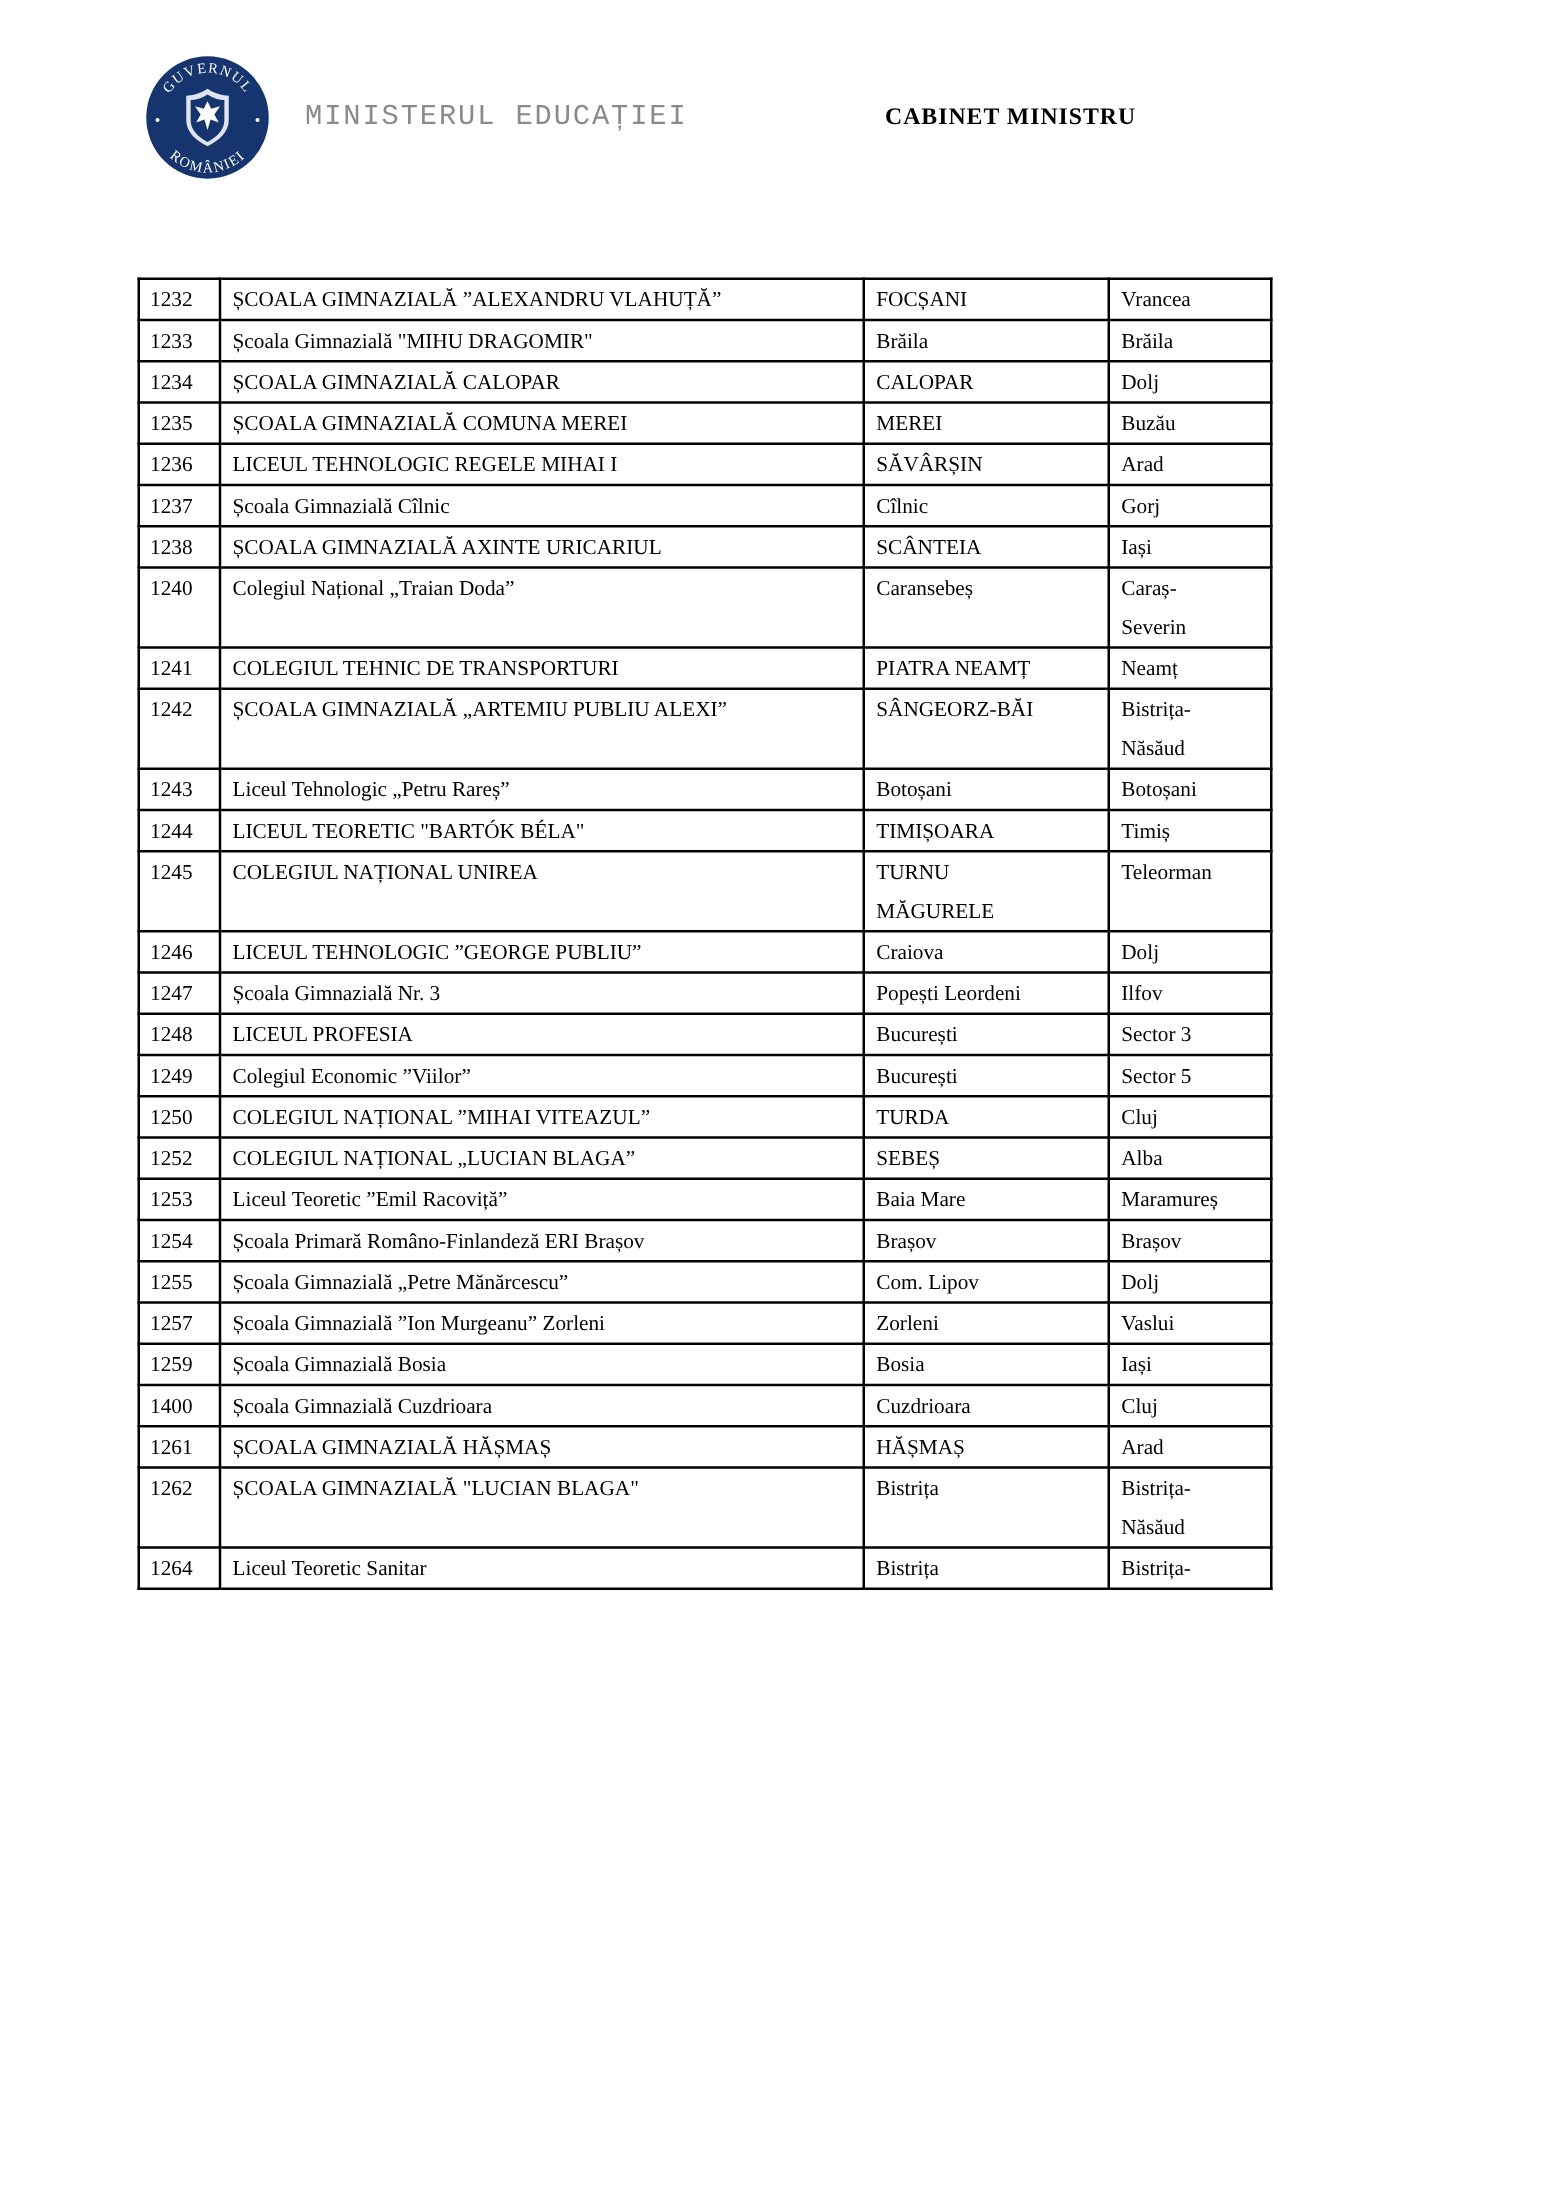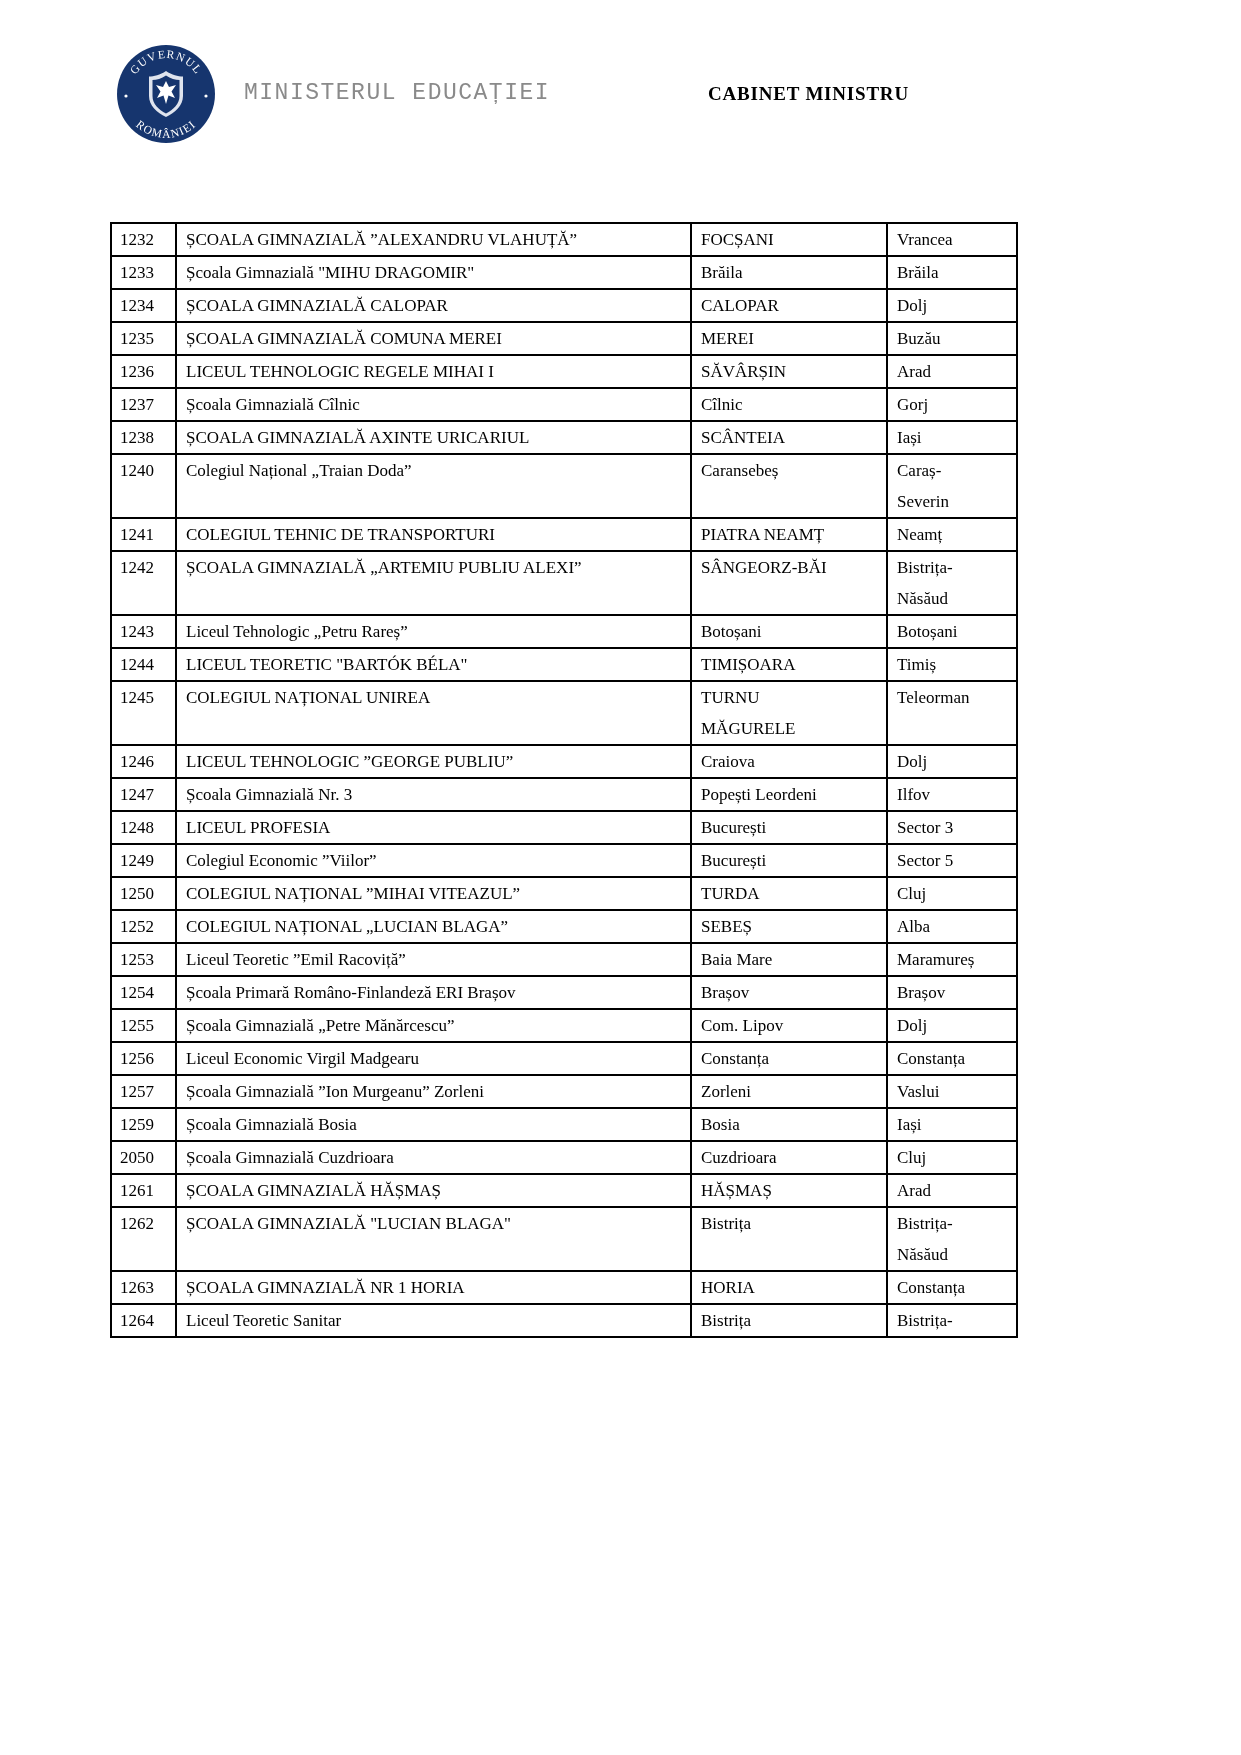--- a/index.html
+++ b/index.html
@@ -234,63 +234,51 @@
           <td class="col-city">Brașov</td>
           <td class="col-county">Brașov</td>
         </tr>
         <tr>
           <td class="col-no">1255</td>
           <td class="col-school">Școala Gimnazială „Petre Mănărcescu”</td>
           <td class="col-city">Com. Lipov</td>
           <td class="col-county">Dolj</td>
         </tr>
         <tr>
-          <td class="col-no">1256</td>
-          <td class="col-school">Liceul Economic Virgil Madgearu</td>
-          <td class="col-city">Constanța</td>
-          <td class="col-county">Constanța</td>
-        </tr>
-        <tr>
           <td class="col-no">1257</td>
           <td class="col-school">Școala Gimnazială ”Ion Murgeanu” Zorleni</td>
           <td class="col-city">Zorleni</td>
           <td class="col-county">Vaslui</td>
         </tr>
         <tr>
           <td class="col-no">1259</td>
           <td class="col-school">Școala Gimnazială Bosia</td>
           <td class="col-city">Bosia</td>
           <td class="col-county">Iași</td>
         </tr>
         <tr>
-          <td class="col-no">2050</td>
+          <td class="col-no">1400</td>
           <td class="col-school">Școala Gimnazială Cuzdrioara</td>
           <td class="col-city">Cuzdrioara</td>
           <td class="col-county">Cluj</td>
         </tr>
         <tr>
           <td class="col-no">1261</td>
           <td class="col-school">ȘCOALA GIMNAZIALĂ HĂȘMAȘ</td>
           <td class="col-city">HĂȘMAȘ</td>
           <td class="col-county">Arad</td>
         </tr>
         <tr>
           <td class="col-no">1262</td>
           <td class="col-school">ȘCOALA GIMNAZIALĂ "LUCIAN BLAGA"</td>
           <td class="col-city">Bistrița</td>
           <td class="col-county">Bistrița-
 Năsăud</td>
         </tr>
         <tr>
-          <td class="col-no">1263</td>
-          <td class="col-school">ȘCOALA GIMNAZIALĂ NR 1 HORIA</td>
-          <td class="col-city">HORIA</td>
-          <td class="col-county">Constanța</td>
-        </tr>
-        <tr>
           <td class="col-no">1264</td>
           <td class="col-school">Liceul Teoretic Sanitar</td>
           <td class="col-city">Bistrița</td>
           <td class="col-county">Bistrița-</td>
         </tr>
       </tbody>
   </table>
 
 </div>
 

